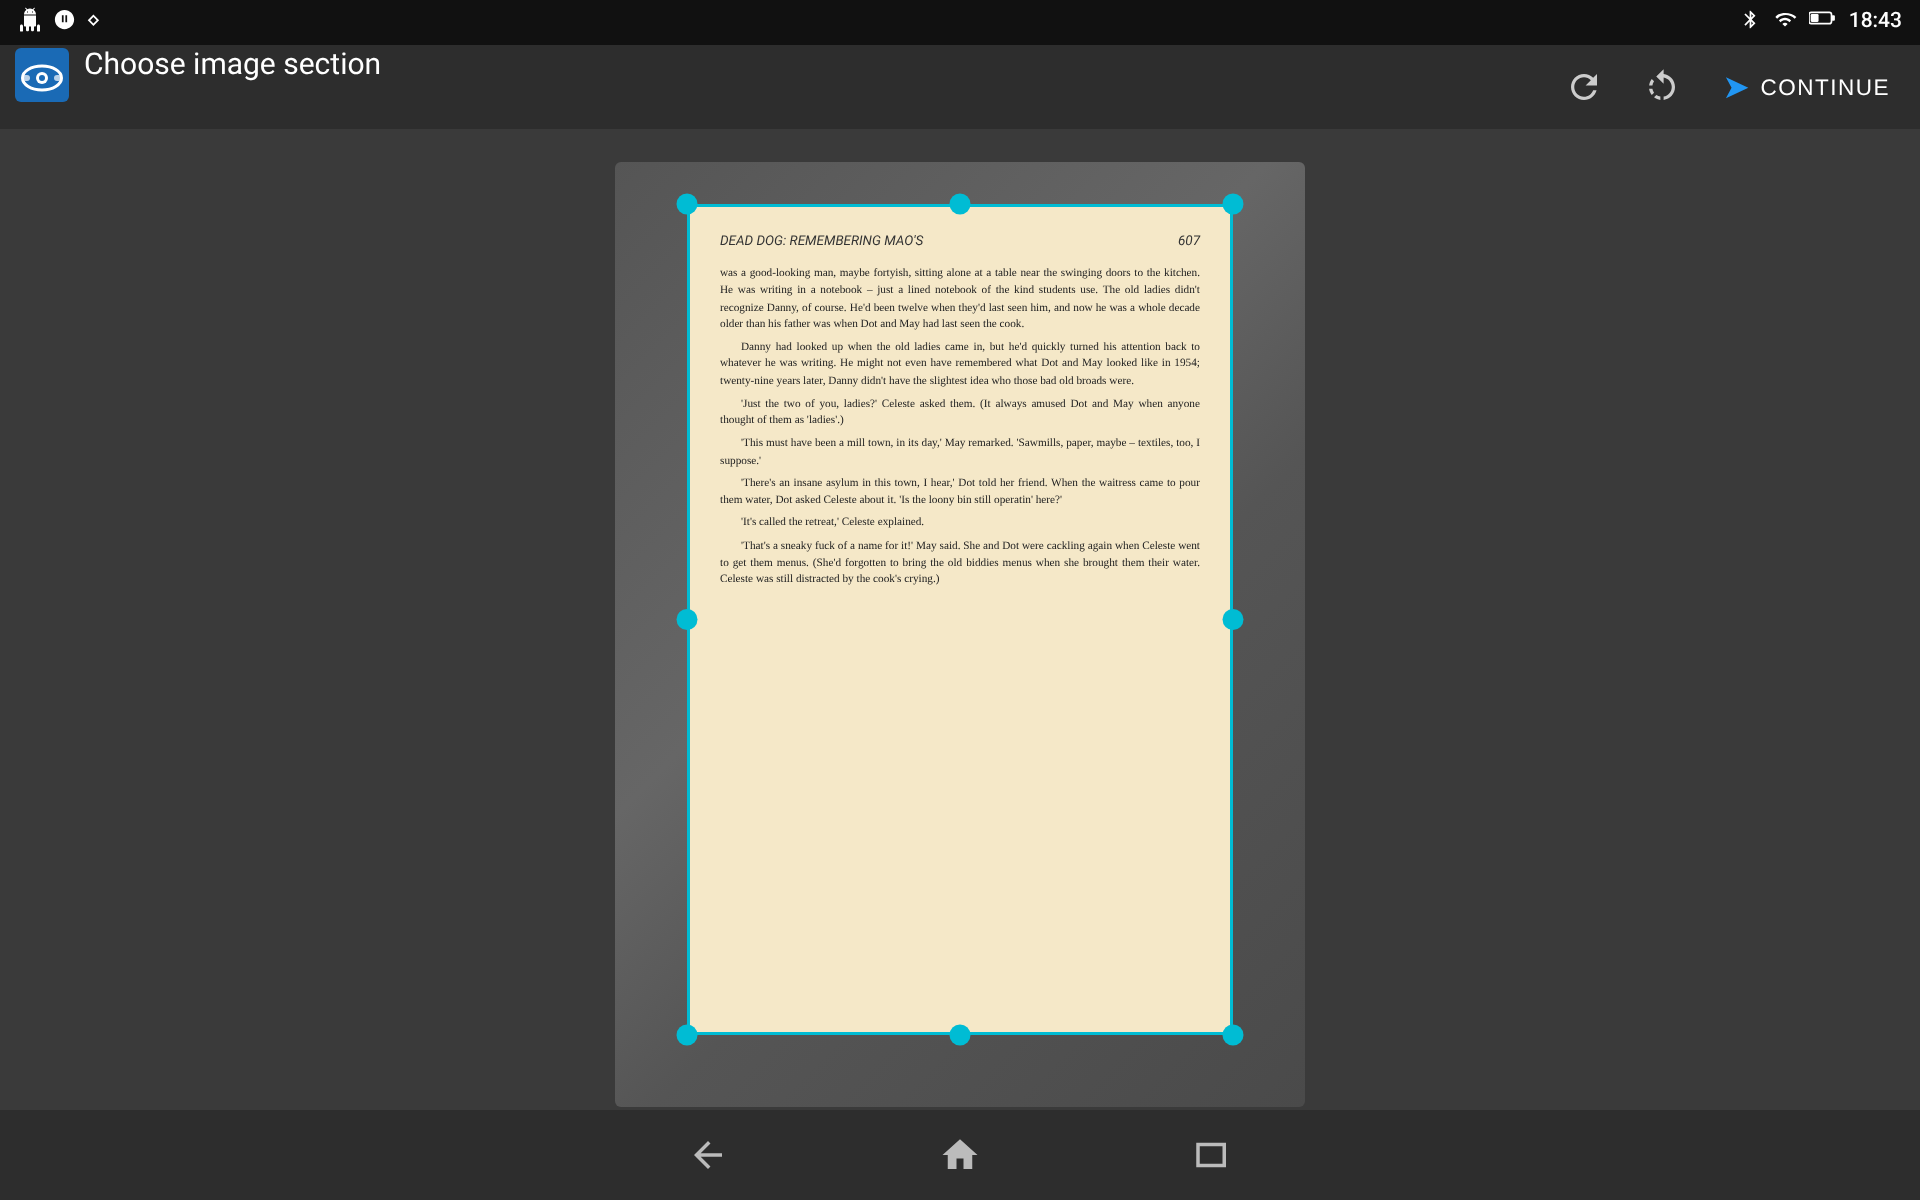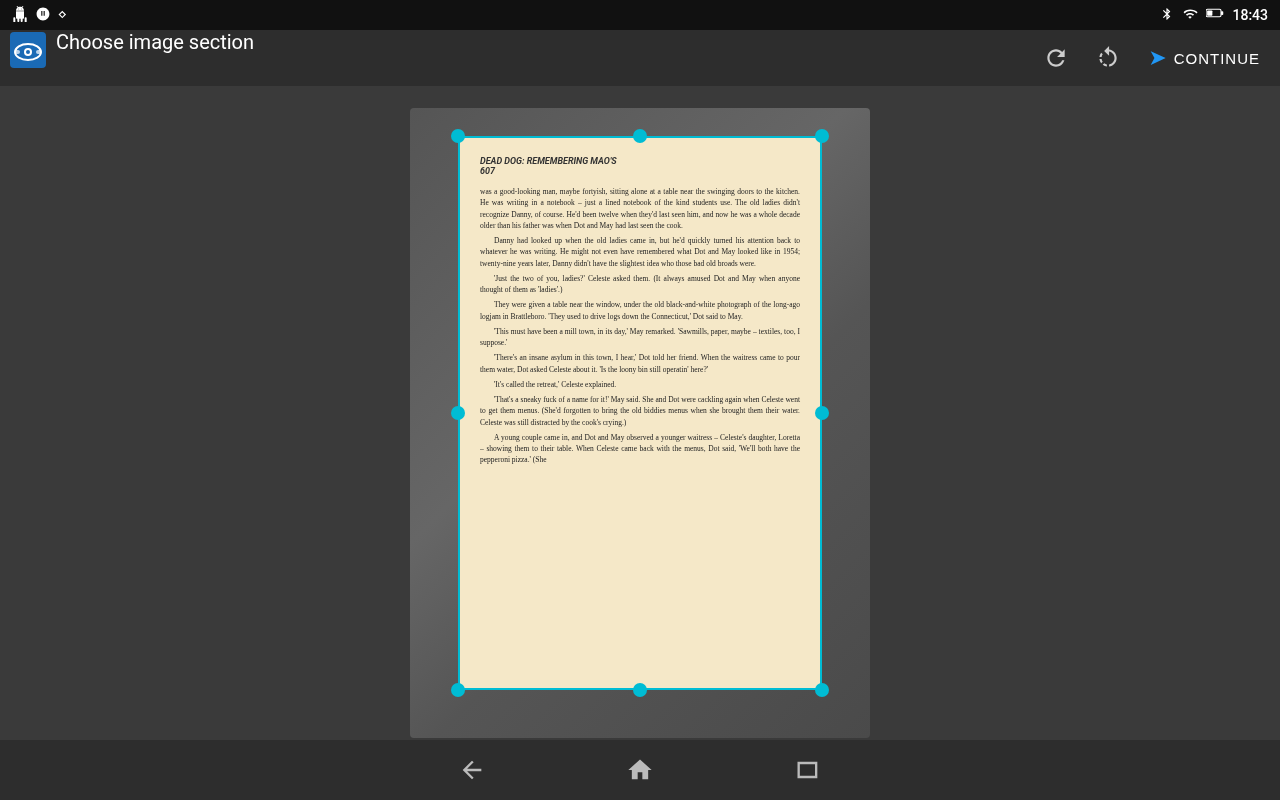--- a/index.html
+++ b/index.html
@@ -157,22 +157,21 @@
       overflow: hidden;
     }
 
     .page-header {
       display: flex;
       justify-content: space-between;
       margin-bottom: 10px;
       font-size: 9px;
       color: #333;
       font-style: italic;
-      font-weight: 700;
-      flex-direction: column;
+      font-weight: 400;
     }
 
     .page-text {
       font-size: 7.5px;
       line-height: 1.5;
       color: #222;
       text-align: justify;
       font-family: Georgia, serif;
     }
 
@@ -337,26 +336,24 @@
 
     <div class="book-page">
       <div class="page-header">
         <span>DEAD DOG: REMEMBERING MAO'S</span>
         <span>607</span>
       </div>
       <div class="page-text">
         <p>was a good-looking man, maybe fortyish, sitting alone at a table near the swinging doors to the kitchen. He was writing in a notebook – just a lined notebook of the kind students use. The old ladies didn't recognize Danny, of course. He'd been twelve when they'd last seen him, and now he was a whole decade older than his father was when Dot and May had last seen the cook.</p>
         <p>Danny had looked up when the old ladies came in, but he'd quickly turned his attention back to whatever he was writing. He might not even have remembered what Dot and May looked like in 1954; twenty-nine years later, Danny didn't have the slightest idea who those bad old broads were.</p>
         <p>'Just the two of you, ladies?' Celeste asked them. (It always amused Dot and May when anyone thought of them as 'ladies'.)</p>
-        <p>They were given a table near the window, under the old black-and-white photograph of the long-ago logjam in Brattleboro. 'They used to drive logs down the Connecticut,' Dot said to May.</p>
         <p>'This must have been a mill town, in its day,' May remarked. 'Sawmills, paper, maybe – textiles, too, I suppose.'</p>
         <p>'There's an insane asylum in this town, I hear,' Dot told her friend. When the waitress came to pour them water, Dot asked Celeste about it. 'Is the loony bin still operatin' here?'</p>
         <p>'It's called the retreat,' Celeste explained.</p>
         <p>'That's a sneaky fuck of a name for it!' May said. She and Dot were cackling again when Celeste went to get them menus. (She'd forgotten to bring the old biddies menus when she brought them their water. Celeste was still distracted by the cook's crying.)</p>
-        <p>A young couple came in, and Dot and May observed a younger waitress – Celeste's daughter, Loretta – showing them to their table. When Celeste came back with the menus, Dot said, 'We'll both have the pepperoni pizza.' (She</p>
       </div>
     </div>
 
     <div class="crop-overlay">
       <div class="crop-border"></div>
 
       <div class="handle tl"></div>
       <div class="handle tm"></div>
       <div class="handle tr"></div>
       <div class="handle ml"></div>

